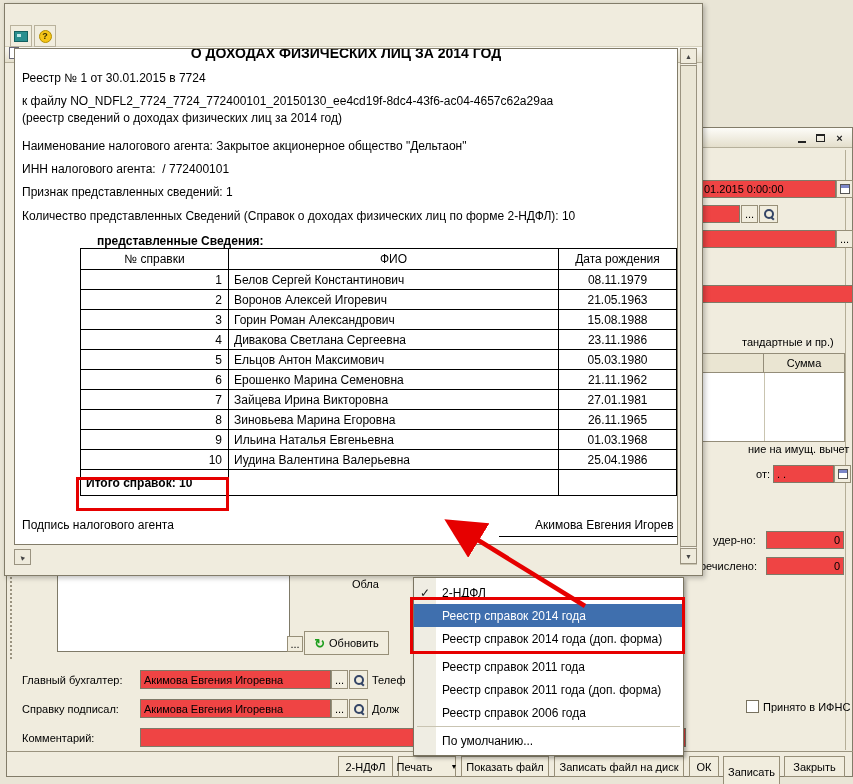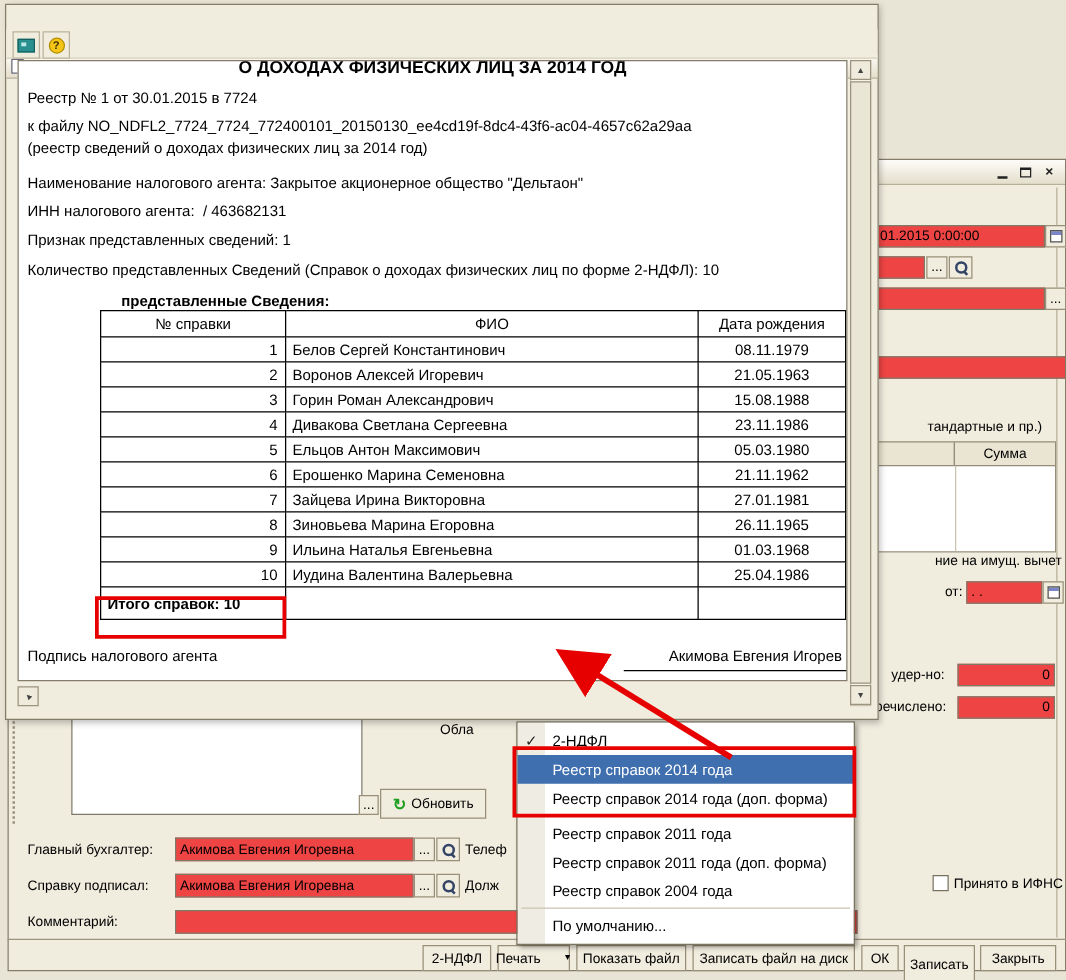--- a/index.html
+++ b/index.html
@@ -203,21 +203,21 @@
     <div class="toolbtn" style="left:29px; top:21px;">
         <span class="help-ico">?</span>
       </div>
 
     <div class="viewport">
       <div class="doc-head">О ДОХОДАХ ФИЗИЧЕСКИХ ЛИЦ ЗА 2014 ГОД</div>
       <div class="doc-line" style="left:7px; top:22px;">Реестр № 1 от 30.01.2015 в 7724</div>
       <div class="doc-line" style="left:7px; top:45px;">к файлу NO_NDFL2_7724_7724_772400101_20150130_ee4cd19f-8dc4-43f6-ac04-4657c62a29aa</div>
       <div class="doc-line" style="left:7px; top:62px;">(реестр сведений о доходах физических лиц за 2014 год)</div>
       <div class="doc-line" style="left:7px; top:90px;">Наименование налогового агента: Закрытое акционерное общество "Дельтаон"</div>
-      <div class="doc-line" style="left:7px; top:113px;">ИНН налогового агента:  / 463682131</div>
+      <div class="doc-line" style="left:7px; top:113px;">ИНН налогового агента:  / 772400101</div>
       <div class="doc-line" style="left:7px; top:136px;">Признак представленных сведений: 1</div>
       <div class="doc-line" style="left:7px; top:160px;">Количество представленных Сведений (Справок о доходах физических лиц по форме 2-НДФЛ): 10</div>
       <div class="doc-line" style="left:82px; top:185px; font-weight:bold;">представленные Сведения:</div>
 
       <table class="doc-table">
         <colgroup>
             <col style="width:148px">
             <col style="width:330px">
             <col style="width:118px">
           </colgroup>
@@ -312,21 +312,21 @@
       <span>Реестр справок 2014 года (доп. форма)</span>
     </div>
     <div class="menu-sep"></div>
     <div class="menu-item">
       <span>Реестр справок 2011 года</span>
     </div>
     <div class="menu-item">
       <span>Реестр справок 2011 года (доп. форма)</span>
     </div>
     <div class="menu-item">
-      <span>Реестр справок 2004 года</span>
+      <span>Реестр справок 2006 года</span>
     </div>
     <div class="menu-sep"></div>
     <div class="menu-item">
       <span>По умолчанию...</span>
     </div>
   </div>
 
   <div class="red-rect" style="left:76px; top:477px; width:153px; height:34px;"></div>
   <div class="red-rect" style="left:410px; top:597px; width:275px; height:57px;"></div>
   <svg width="853" height="784" style="position:absolute; left:0; top:0; z-index:60; pointer-events:none;">

